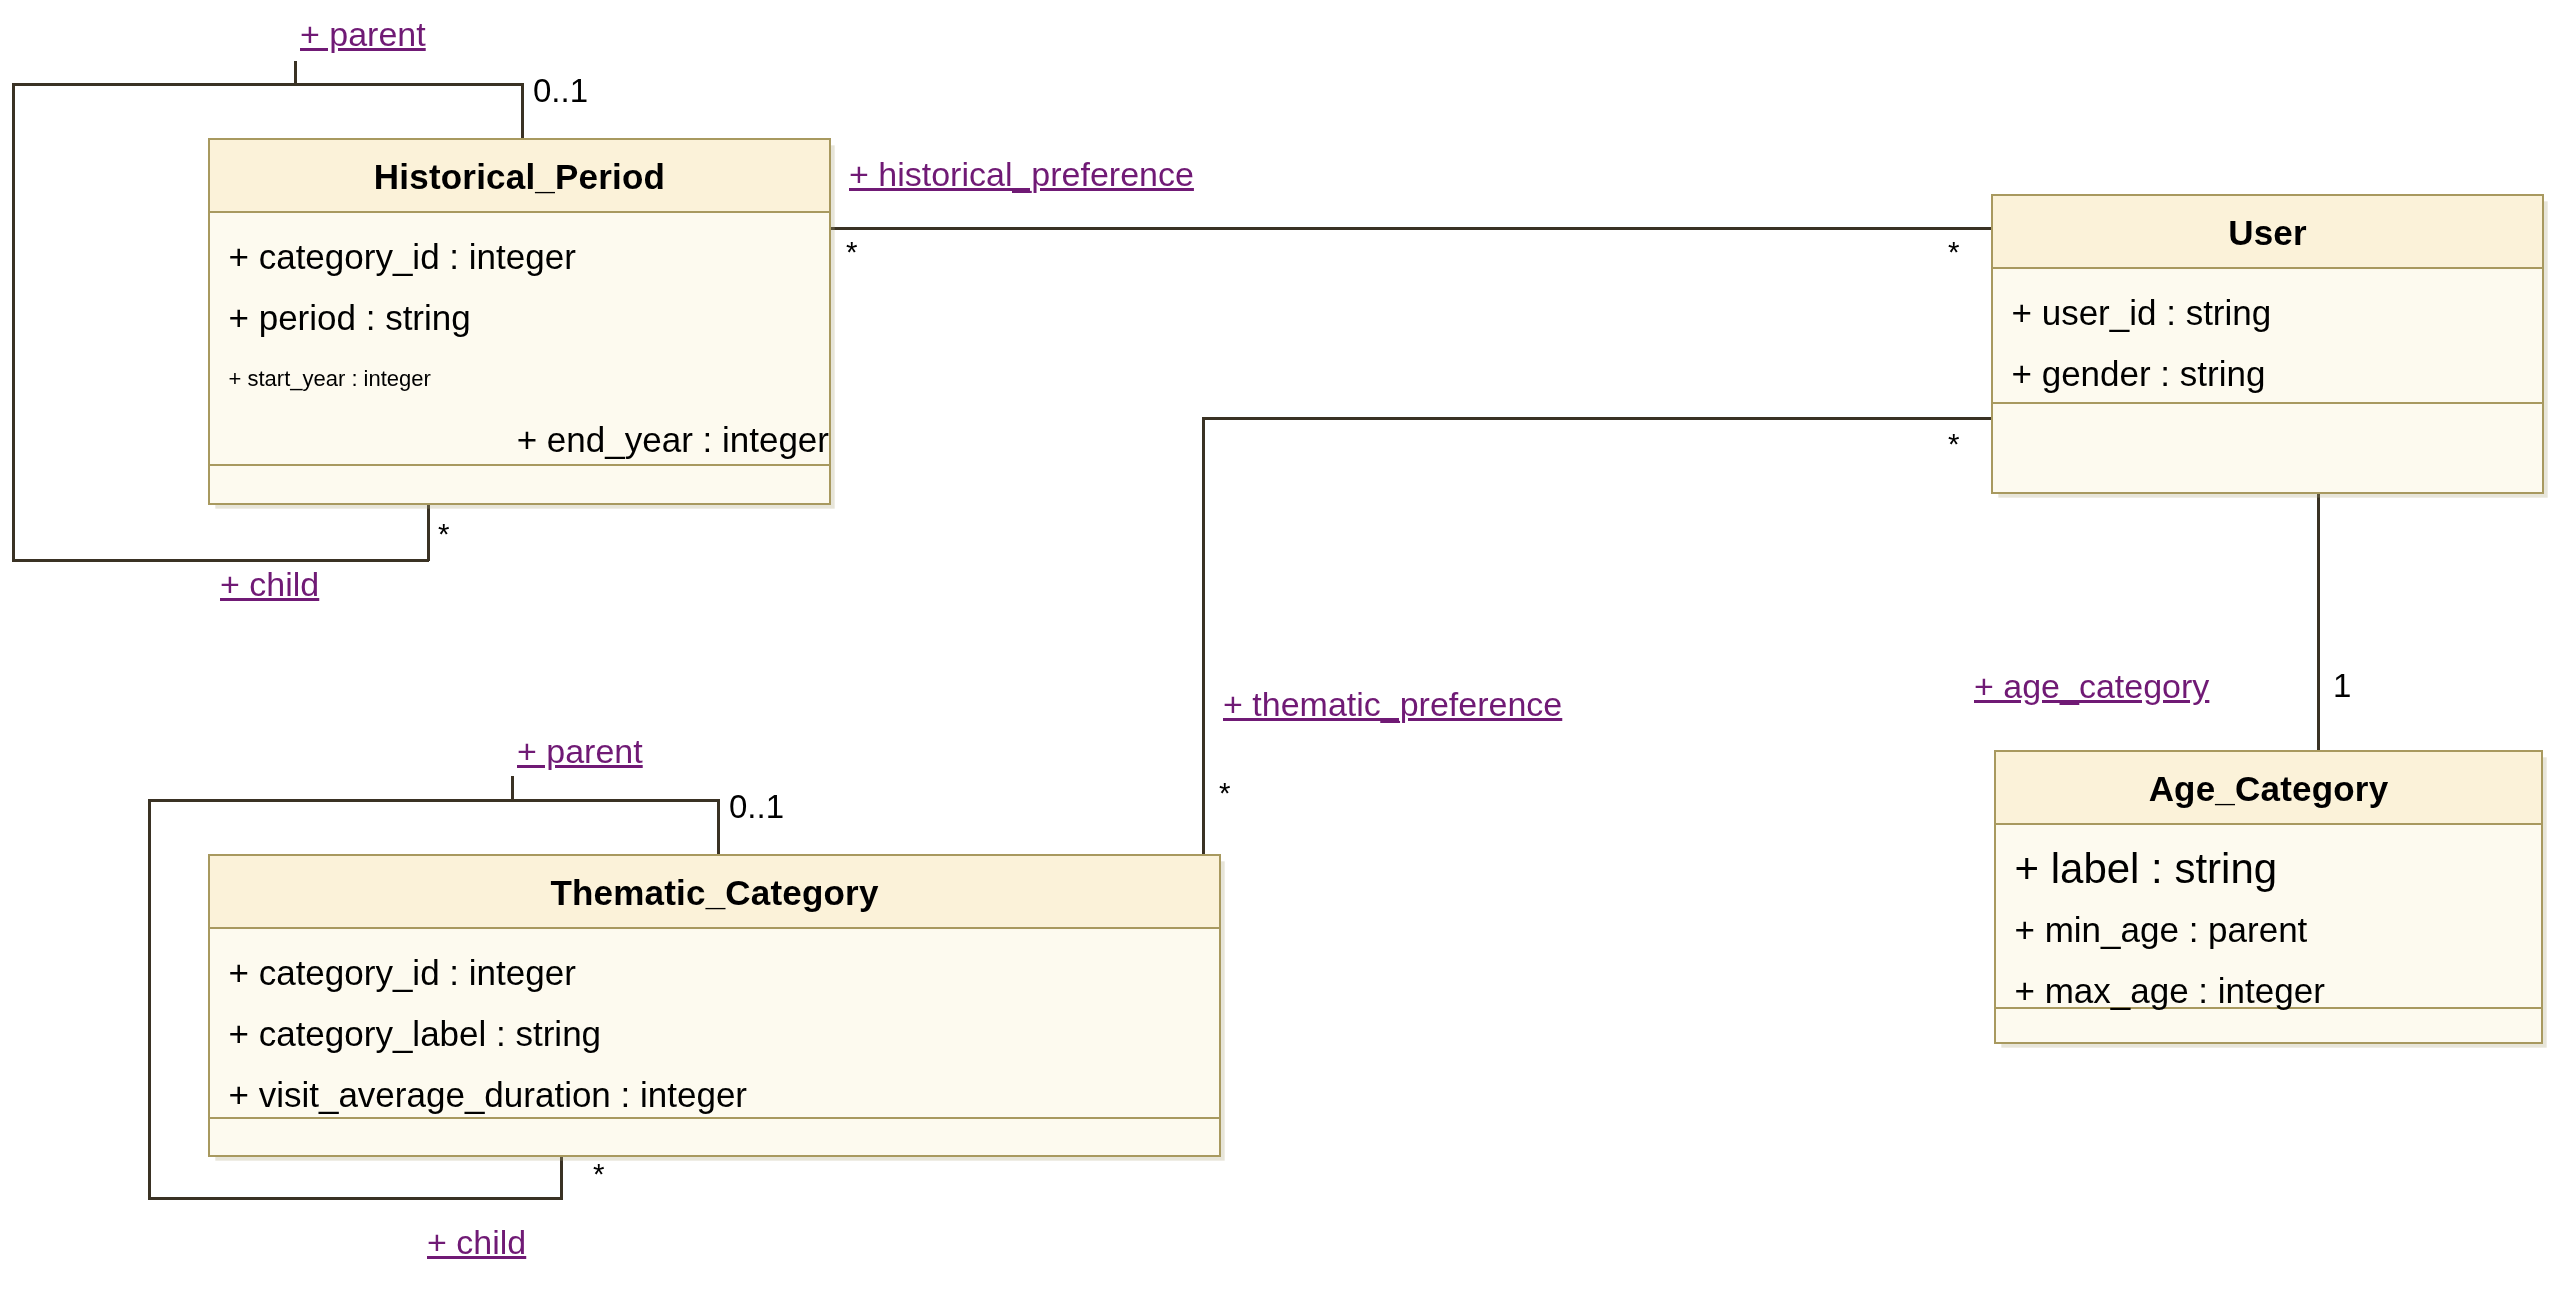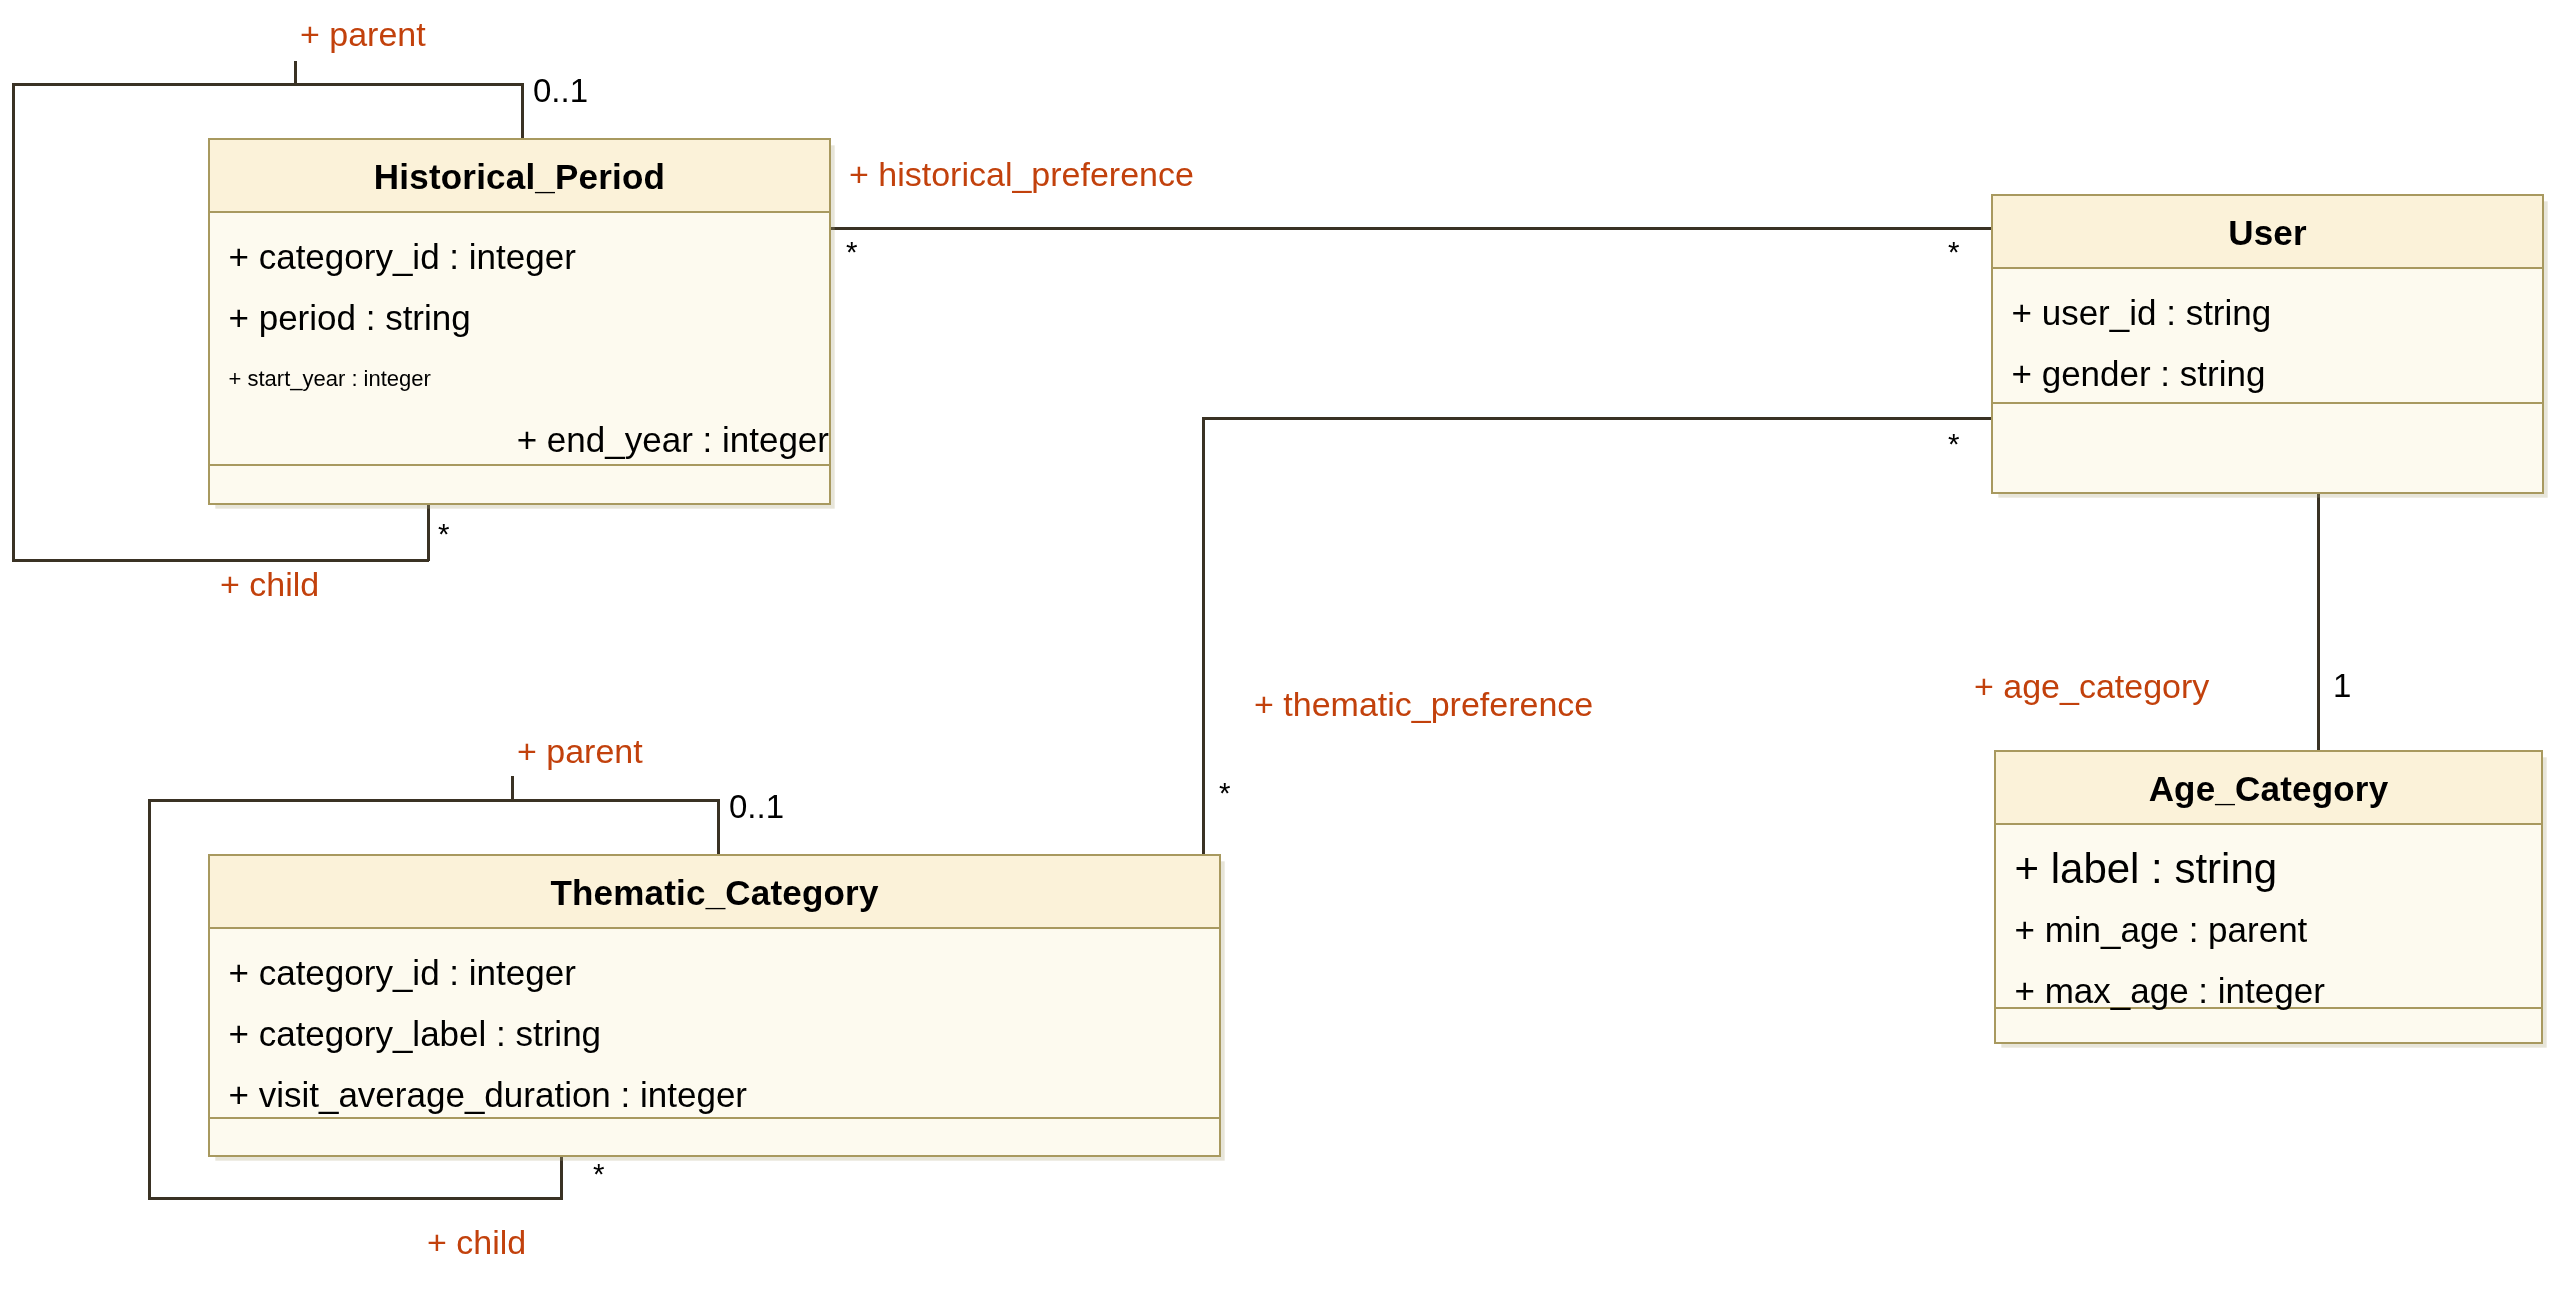--- a/index.html
+++ b/index.html
@@ -55,22 +55,23 @@
     background: #3a3224;
     height: 2.8px;
   }
   .edge-v {
     position: absolute;
     background: #3a3224;
     width: 2.8px;
   }
   .edge-label {
     position: absolute;
-    color: #c2410c;
+    color: #701a75;
     white-space: nowrap;
+    text-decoration: underline;
   }
   .mult {
     position: absolute;
     color: #000000;
     white-space: nowrap;
   }
 </style>
 </head>
 <body>
 
@@ -105,21 +106,21 @@
   <div class="edge-label" style="left:427px; top:1223px; font-size:34px;">+ child</div>
   <div class="mult" style="left:593px; top:1157px; font-size:29.5px;">*</div>
 
   <div class="edge-h" style="left:830px; top:227px; width:1162px;"></div>
   <div class="edge-label" style="left:849px; top:155px; font-size:34px;">+ historical_preference</div>
   <div class="mult" style="left:846px; top:235px; font-size:29.5px;">*</div>
   <div class="mult" style="left:1948px; top:235px; font-size:29.5px;">*</div>
 
   <div class="edge-h" style="left:1202px; top:417px; width:789px;"></div>
   <div class="edge-v" style="left:1202px; top:417px; height:440px;"></div>
-  <div class="edge-label" style="left:1254px; top:685px; font-size:34px;text-align:center;">+ thematic_preference</div>
+  <div class="edge-label" style="left:1223px; top:685px; font-size:34px;text-align:center;">+ thematic_preference</div>
   <div class="mult" style="left:1219px; top:776px; font-size:29.5px;">*</div>
   <div class="mult" style="left:1948px; top:427px; font-size:29.5px;">*</div>
 
   <div class="edge-v" style="left:2317px; top:440px; height:312px;"></div>
   <div class="edge-label" style="left:1974px; top:667px; font-size:34px;">+ age_category</div>
   <div class="mult" style="left:2333px; top:457px; font-size:29.5px;">*</div>
   <div class="mult" style="left:2333px; top:667px; font-size:33px;">1</div>
 
   <div class="uml-class" style="left:208px; top:138px; width:623px; height:367px;">
     <div class="uml-title" style="height:73px; line-height:73px; font-size:35px;">Historical_Period</div>

